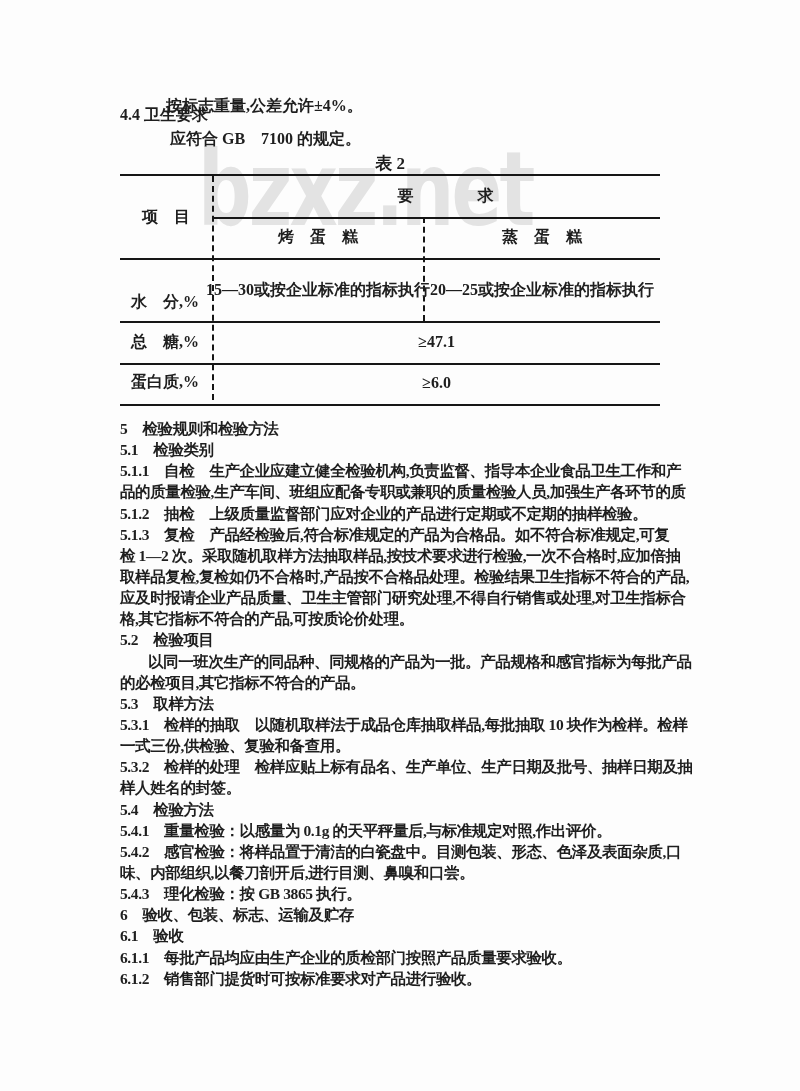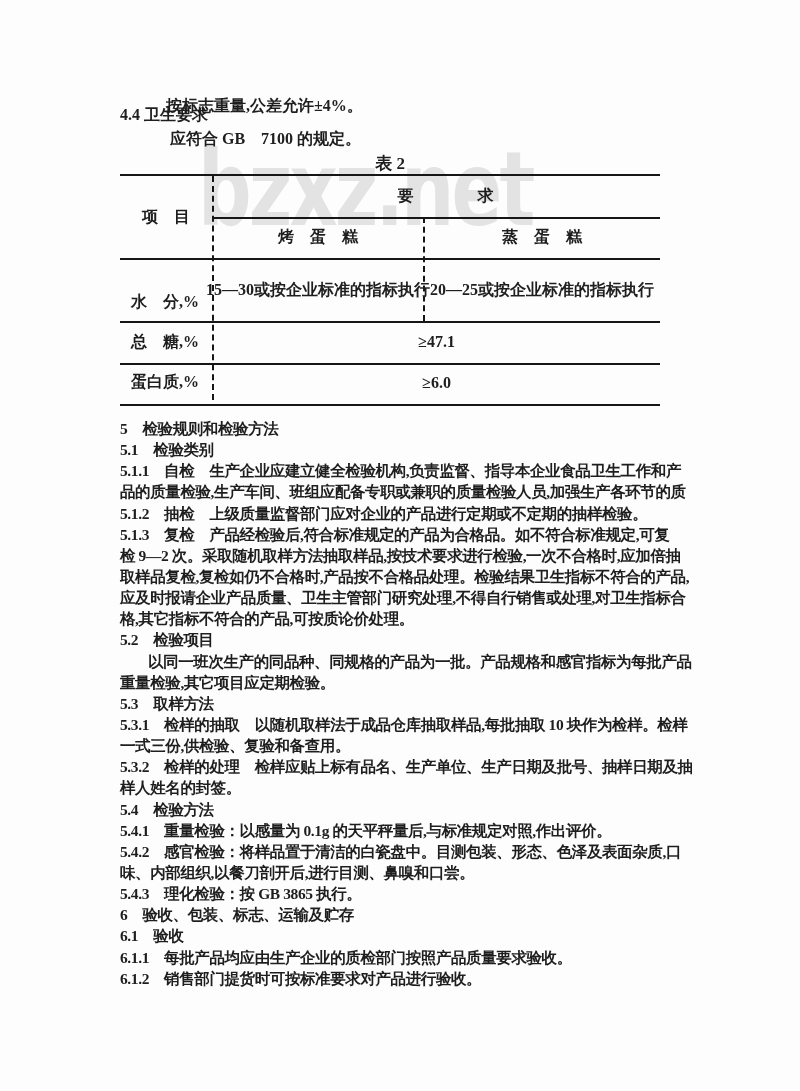--- a/index.html
+++ b/index.html
@@ -110,27 +110,27 @@
       <div class="cell c-row-value2">≥6.0</div>
     </div>
 
     <div class="body-text">
       <div class="body-line">5　检验规则和检验方法</div>
       <div class="body-line">5.1　检验类别</div>
       <div class="body-line">5.1.1　自检　生产企业应建立健全检验机构,负责监督、指导本企业食品卫生工作和产</div>
       <div class="body-line">品的质量检验,生产车间、班组应配备专职或兼职的质量检验人员,加强生产各环节的质</div>
       <div class="body-line">5.1.2　抽检　上级质量监督部门应对企业的产品进行定期或不定期的抽样检验。</div>
       <div class="body-line">5.1.3　复检　产品经检验后,符合标准规定的产品为合格品。如不符合标准规定,可复</div>
-      <div class="body-line">检 9—2 次。采取随机取样方法抽取样品,按技术要求进行检验,一次不合格时,应加倍抽</div>
+      <div class="body-line">检 1—2 次。采取随机取样方法抽取样品,按技术要求进行检验,一次不合格时,应加倍抽</div>
       <div class="body-line">取样品复检,复检如仍不合格时,产品按不合格品处理。检验结果卫生指标不符合的产品,</div>
       <div class="body-line">应及时报请企业产品质量、卫生主管部门研究处理,不得自行销售或处理,对卫生指标合</div>
       <div class="body-line">格,其它指标不符合的产品,可按质论价处理。</div>
       <div class="body-line">5.2　检验项目</div>
       <div class="body-line indent">以同一班次生产的同品种、同规格的产品为一批。产品规格和感官指标为每批产品</div>
-      <div class="body-line">重量检验,其它项目应定期检验。</div>
+      <div class="body-line">的必检项目,其它指标不符合的产品。</div>
       <div class="body-line">5.3　取样方法</div>
       <div class="body-line">5.3.1　检样的抽取　以随机取样法于成品仓库抽取样品,每批抽取 10 块作为检样。检样</div>
       <div class="body-line">一式三份,供检验、复验和备查用。</div>
       <div class="body-line">5.3.2　检样的处理　检样应贴上标有品名、生产单位、生产日期及批号、抽样日期及抽</div>
       <div class="body-line">样人姓名的封签。</div>
       <div class="body-line">5.4　检验方法</div>
       <div class="body-line">5.4.1　重量检验：以感量为 0.1g 的天平秤量后,与标准规定对照,作出评价。</div>
       <div class="body-line">5.4.2　感官检验：将样品置于清洁的白瓷盘中。目测包装、形态、色泽及表面杂质,口</div>
       <div class="body-line">味、内部组织,以餐刀剖开后,进行目测、鼻嗅和口尝。</div>
       <div class="body-line">5.4.3　理化检验：按 GB 3865  执行。</div>

